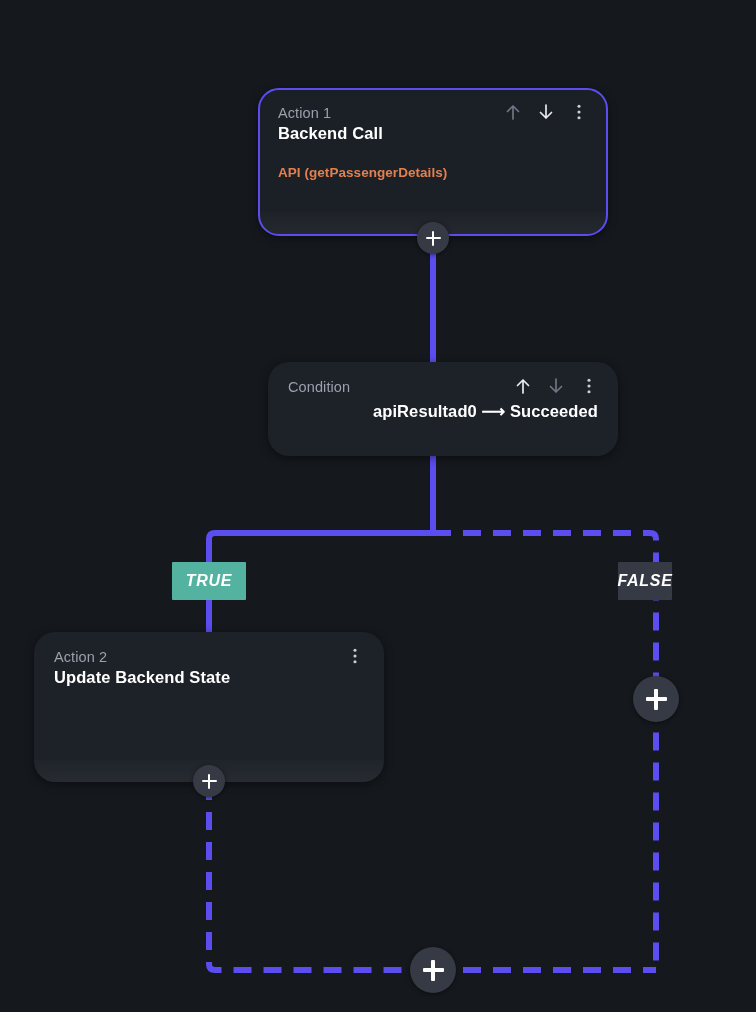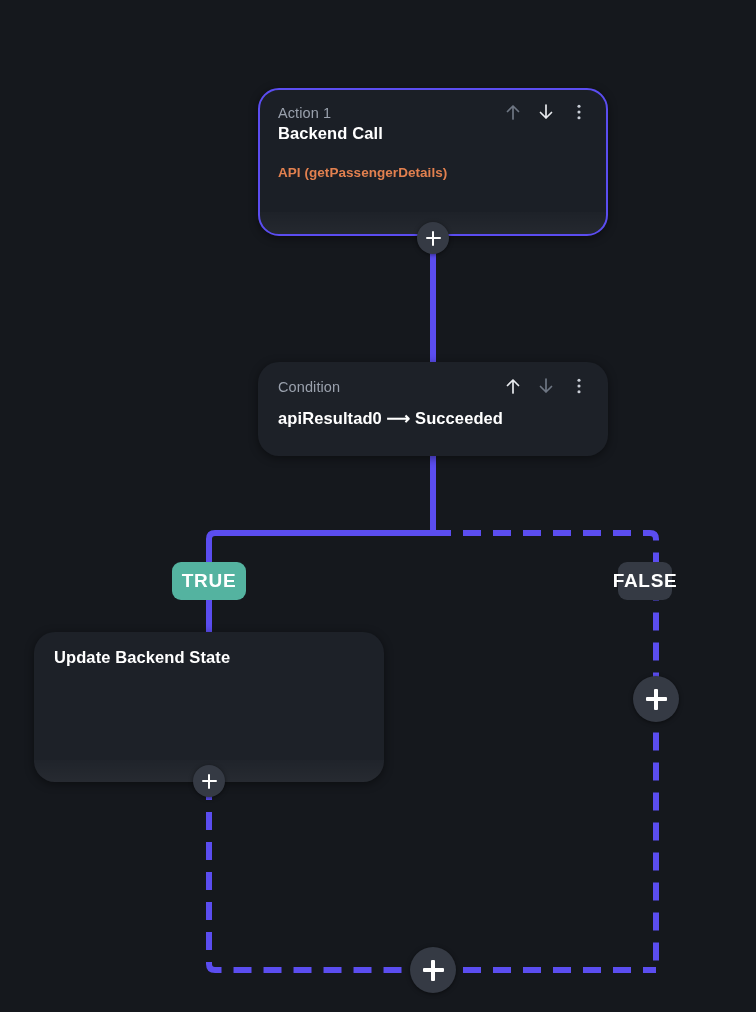--- a/index.html
+++ b/index.html
@@ -90,33 +90,34 @@
     right: 0;
     bottom: 0;
     height: 22px;
     background: linear-gradient(to bottom, rgba(255,255,255,.012), rgba(255,255,255,.045));
     border-bottom-left-radius: 10px;
     border-bottom-right-radius: 10px;
   }
 
   
   .node.cond { background: #1d2128; }
-  .node.cond .node-title { margin-top: 11px; }
+  .node.cond .node-title { margin-top: 4px; text-align: right; }
 
   
   .pill {
     position: absolute;
     display: flex;
     align-items: center;
     justify-content: center;
-    border-radius: 9px;
-    font-size: 19px;
+    border-radius: 1px;
+    font-size: 16px;
     font-weight: bold;
     letter-spacing: .7px;
     color: #ffffff;
+    font-style: italic;
   }
   .pill.true  { background: #54b3a0; }
   .pill.false { background: #353a44; }
 
   
   .plus {
     position: absolute;
     border-radius: 50%;
     background: #353a44;
     display: flex;
@@ -179,21 +180,21 @@
             </svg>
           </span>
         </span>
       </div>
       <div class="node-title">Backend Call</div>
       <div class="node-sub">API (getPassengerDetails)</div>
     </div>
     <div class="node-footer"></div>
   </div>
 
-  <div class="node cond" style="left:258px; top:362px; width:350px; height:94px;">
+  <div class="node cond" style="left:268px; top:362px; width:350px; height:94px;">
     <div class="body">
       <div class="node-hdr">
         <span class="node-kicker">Condition</span>
         <span class="hdr-icons">
           <span class="ico">
             <svg width="18" height="20" viewBox="0 0 18 20">
               <path d="M9 17 L9 4 M3.5 9.5 L9 4 L14.5 9.5" stroke="#e8eaee" stroke-width="1.7" fill="none" stroke-linecap="round" stroke-linejoin="round"></path>
             </svg>
           </span>
           <span class="ico">
@@ -209,20 +210,32 @@
             </svg>
           </span>
         </span>
       </div>
       <div class="node-title">apiResultad0 ⟶ Succeeded</div>
     </div>
   </div>
 
   <div class="node" style="left:34px; top:632px; width:350px; height:150px;">
     <div class="body">
+      <div class="node-hdr">
+        <span class="node-kicker">Action 2</span>
+        <span class="hdr-icons">
+          <span class="ico">
+            <svg width="18" height="20" viewBox="0 0 18 20">
+              <circle cx="9" cy="4.2" r="1.55" fill="#c9ced6"></circle>
+              <circle cx="9" cy="10" r="1.55" fill="#c9ced6"></circle>
+              <circle cx="9" cy="15.8" r="1.55" fill="#c9ced6"></circle>
+            </svg>
+          </span>
+        </span>
+      </div>
       <div class="node-title">Update Backend State</div>
     </div>
     <div class="node-footer"></div>
   </div>
 
   <div class="pill true" style="left:172px; top:562px; width:74px; height:38px;">TRUE</div>
 
   <div class="pill false" style="left:618px; top:562px; width:54px; height:38px;">FALSE</div>
 
   <div class="plus sm" style="left:417px; top:222px;">

